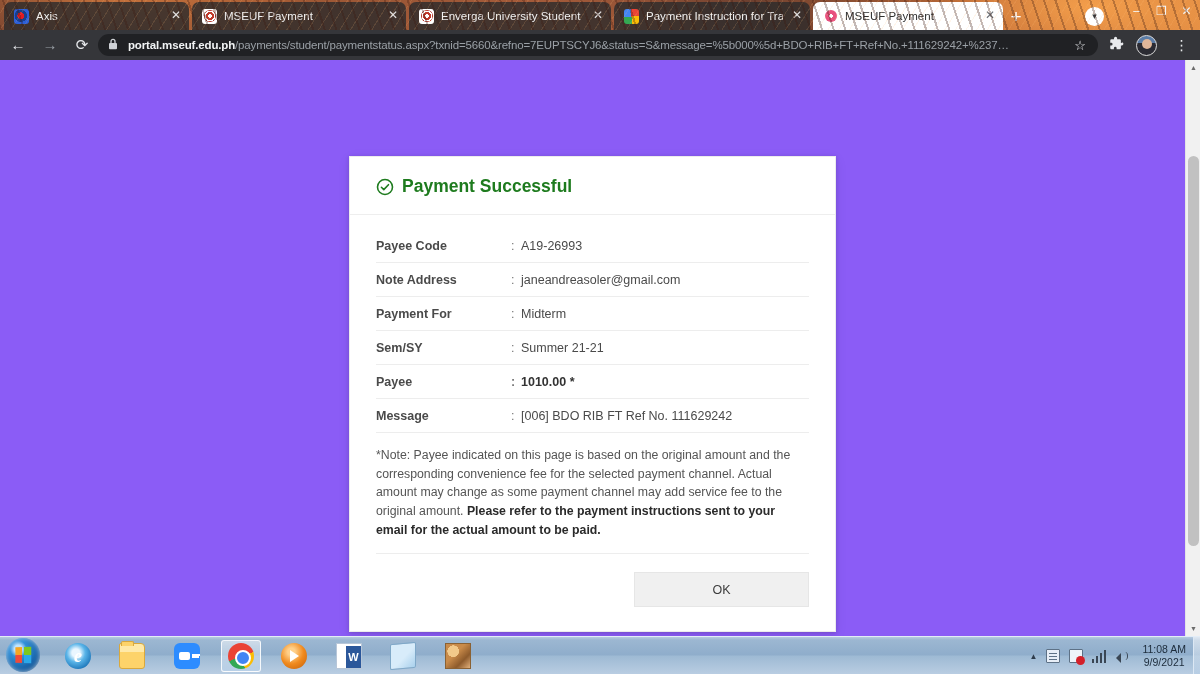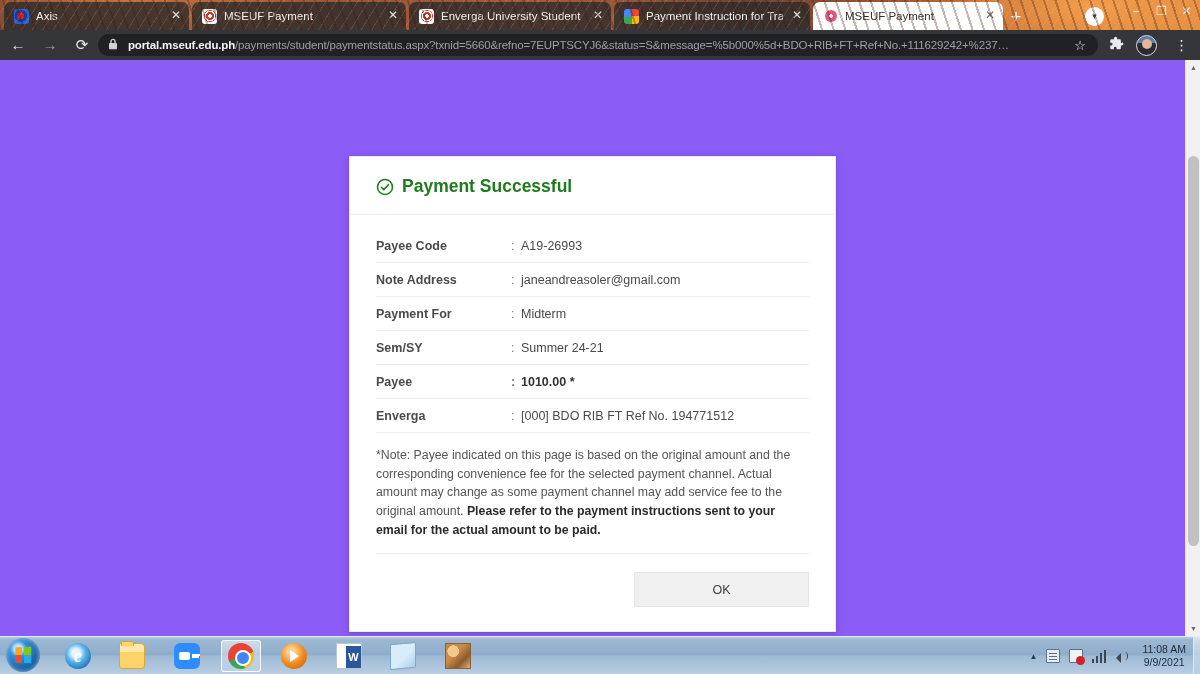--- a/index.html
+++ b/index.html
@@ -395,29 +395,29 @@
             <tr>
               <td class="k">Note Address</td>
               <td class="v"><span class="colon">:</span><span>janeandreasoler@gmail.com</span></td>
             </tr>
             <tr>
               <td class="k">Payment For</td>
               <td class="v"><span class="colon">:</span><span>Midterm</span></td>
             </tr>
             <tr>
               <td class="k">Sem/SY</td>
-              <td class="v"><span class="colon">:</span><span>Summer 24-21</span></td>
+              <td class="v"><span class="colon">:</span><span>Summer 21-21</span></td>
             </tr>
             <tr>
               <td class="k">Payee</td>
               <td class="v strong"><span class="colon">:</span><span>1010.00 *</span></td>
             </tr>
             <tr>
-              <td class="k">Enverga</td>
-              <td class="v"><span class="colon">:</span><span>[000] BDO RIB FT Ref No. 194771512</span></td>
+              <td class="k">Message</td>
+              <td class="v"><span class="colon">:</span><span>[006] BDO RIB FT Ref No. 111629242</span></td>
             </tr>
           </tbody>
         </table>
 
         <div class="note"><span>*Note: Payee indicated on this page is based on the original amount and the corresponding convenience fee for the selected payment channel. Actual amount may change as some payment channel may add service fee to the original amount. </span><b>Please refer to the payment instructions sent to your email for the actual amount to be paid.</b></div>
       </div>
 
       <div class="card-foot">
         <button class="ok-btn">OK</button>
       </div>

